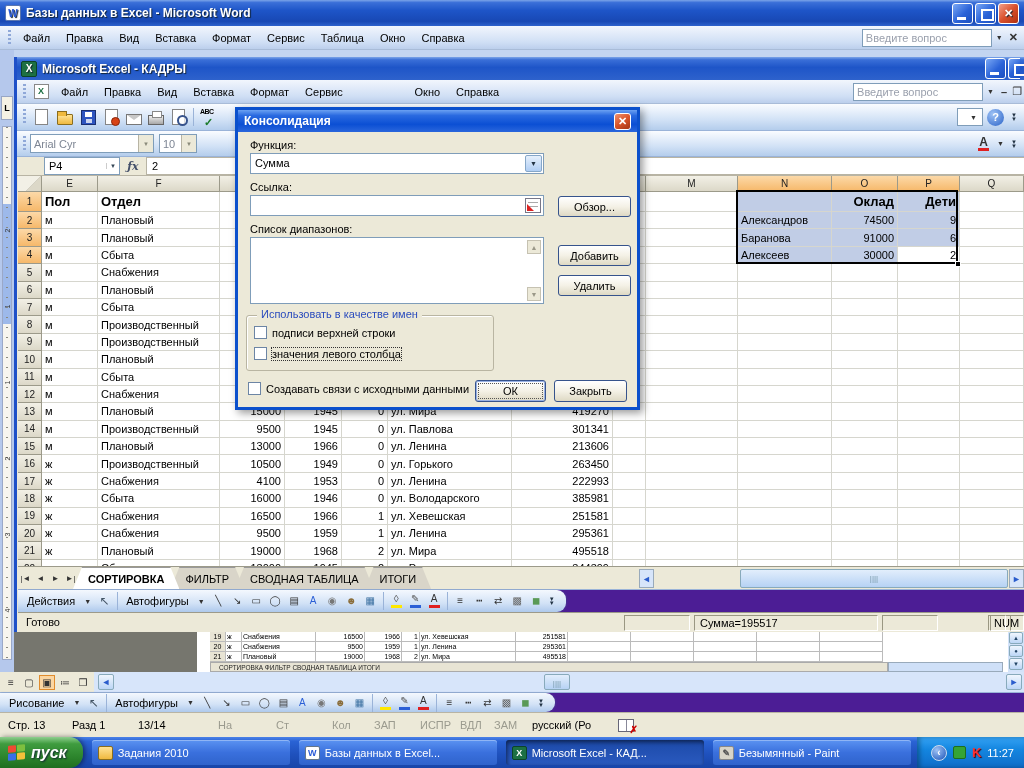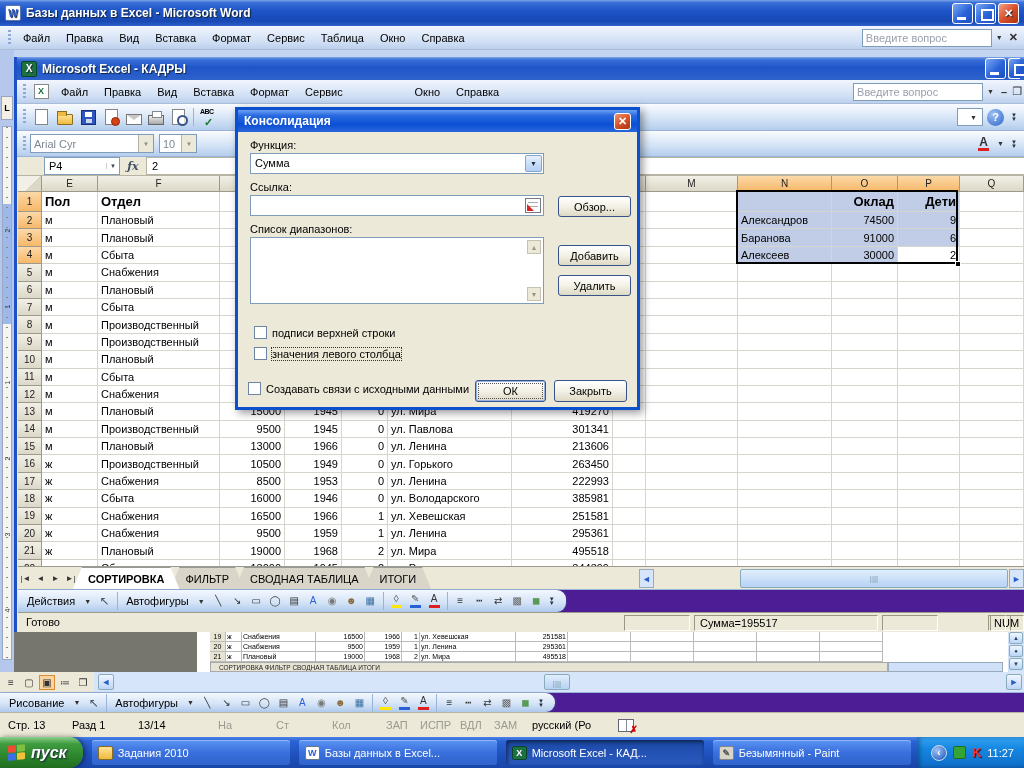--- a/index.html
+++ b/index.html
@@ -574,21 +574,21 @@
           <div class="gc" style="width: 92px;"></div>
           <div class="gc" style="width: 94px;"></div>
           <div class="gc ar" style="width: 66px;"></div>
           <div class="gc ar" style="width: 62px;"></div>
           <div class="gc" style="width: 64px;"></div>
         </div>
         <div class="grow" style="height: 17.4px;">
           <div class="gh" style="width: 24px;">17</div>
           <div class="gc" style="width: 56px;">ж</div>
           <div class="gc" style="width: 122px;">Снабжения</div>
-          <div class="gc ar" style="width: 65px;">8500</div>
+          <div class="gc ar" style="width: 65px;">4100</div>
           <div class="gc ar" style="width: 57px;">1953</div>
           <div class="gc ar" style="width: 46px;">0</div>
           <div class="gc" style="width: 124px;">ул. Ленина</div>
           <div class="gc ar" style="width: 101px;">222993</div>
           <div class="gc" style="width: 33px;"></div>
           <div class="gc" style="width: 92px;"></div>
           <div class="gc" style="width: 94px;"></div>
           <div class="gc ar" style="width: 66px;"></div>
           <div class="gc ar" style="width: 62px;"></div>
           <div class="gc" style="width: 64px;"></div>
@@ -791,20 +791,23 @@
       <span class="rsicon"></span>
     </div>
     <div class="xpbtn" style="left:320px;top:86px;width:73px;height:21px">Обзор...</div>
     <span class="dl" style="left:12px;top:113px">Список диапазонов:</span>
     <div class="din" style="left:12px;top:127px;width:294px;height:67px">
       <span class="sarr" style="top:2px">▲</span>
       <span class="sarr" style="bottom:2px">▼</span>
     </div>
     <div class="xpbtn" style="left:320px;top:135px;width:73px;height:21px">Добавить</div>
     <div class="xpbtn" style="left:320px;top:165px;width:73px;height:21px">Удалить</div>
+    <div class="grp" style="left:8px;top:205px;width:248px;height:56px">
+      <span class="grp-label">Использовать в качестве имен</span>
+    </div>
     <span class="cb" style="left:16px;top:216px"></span>
     <span class="cblab" style="left:34px;top:217px">подписи верхней строки</span>
     <span class="cb" style="left:16px;top:237px"></span>
     <span class="cblab focus" style="left:34px;top:238px">значения левого столбца</span>
     <span class="cb" style="left:10px;top:272px"></span>
     <span class="cblab" style="left:28px;top:273px">Создавать связи с исходными данными</span>
     <div class="xpbtn def" style="left:237px;top:270px;width:71px;height:22px">ОК</div>
     <div class="xpbtn" style="left:316px;top:270px;width:73px;height:22px">Закрыть</div>
   </div>
 
@@ -953,21 +956,21 @@
       </span>
   </div>
 
   <div id="w-status">
     <span style="left:8px">Стр. 13</span>
     <span style="left:72px">Разд 1</span>
     <span style="left:138px">13/14</span>
     <span class="dim" style="left:218px">На</span>
     <span class="dim" style="left:276px">Ст</span>
     <span class="dim" style="left:332px">Кол</span>
-    <span class="dim" style="left:386px">ЗАП</span>
+    <span class="dim" style="left:374px">ЗАП</span>
     <span class="dim" style="left:420px">ИСПР</span>
     <span class="dim" style="left:460px">ВДЛ</span>
     <span class="dim" style="left:494px">ЗАМ</span>
     <span style="left:532px">русский (Ро</span>
     <span class="bookx"></span>
   </div>
 
   <div id="taskbar">
     <div id="start">
       <span class="flag">

